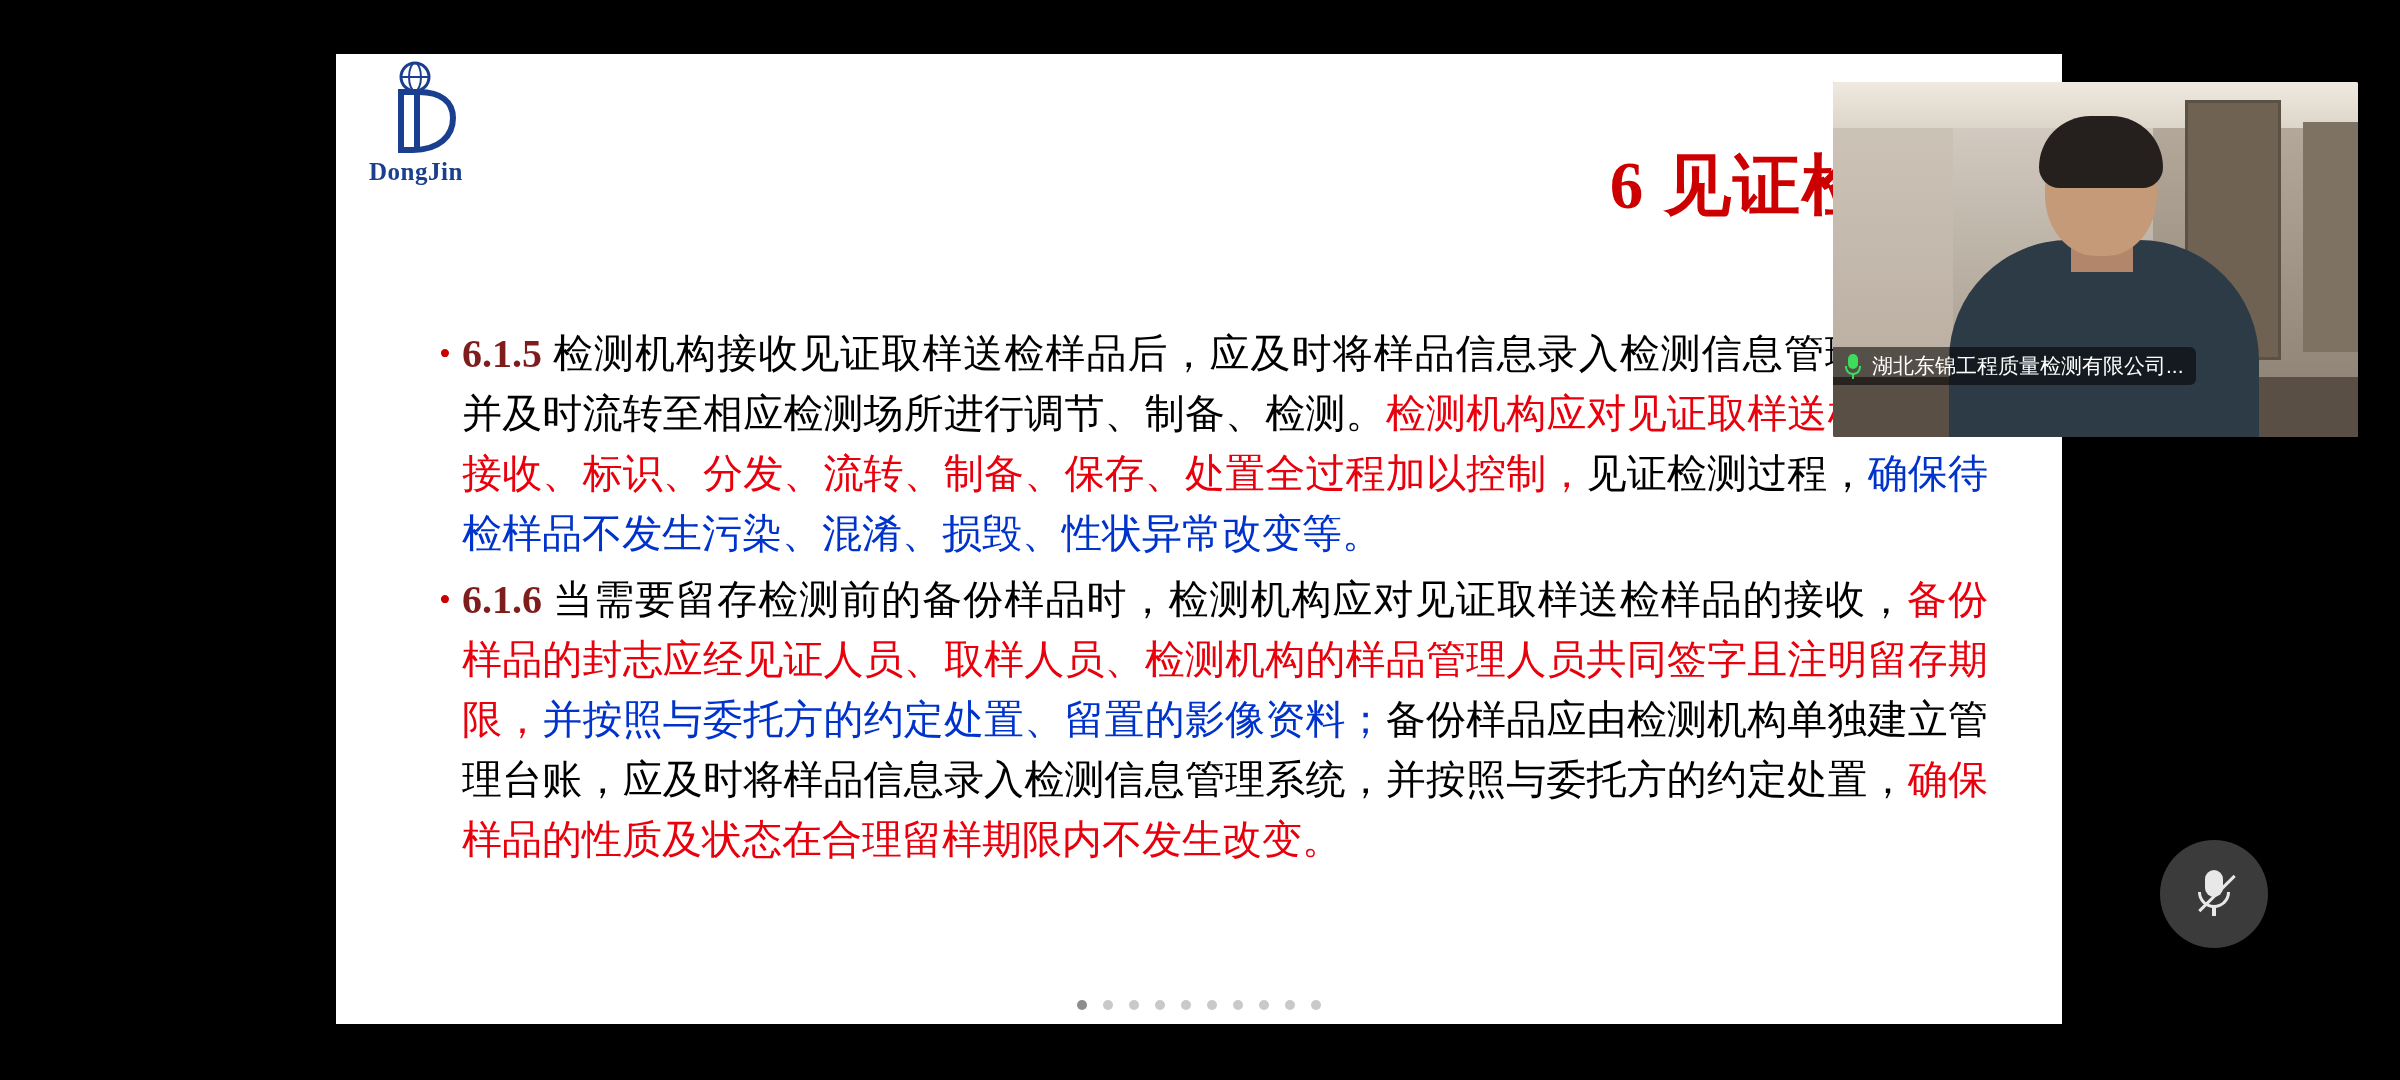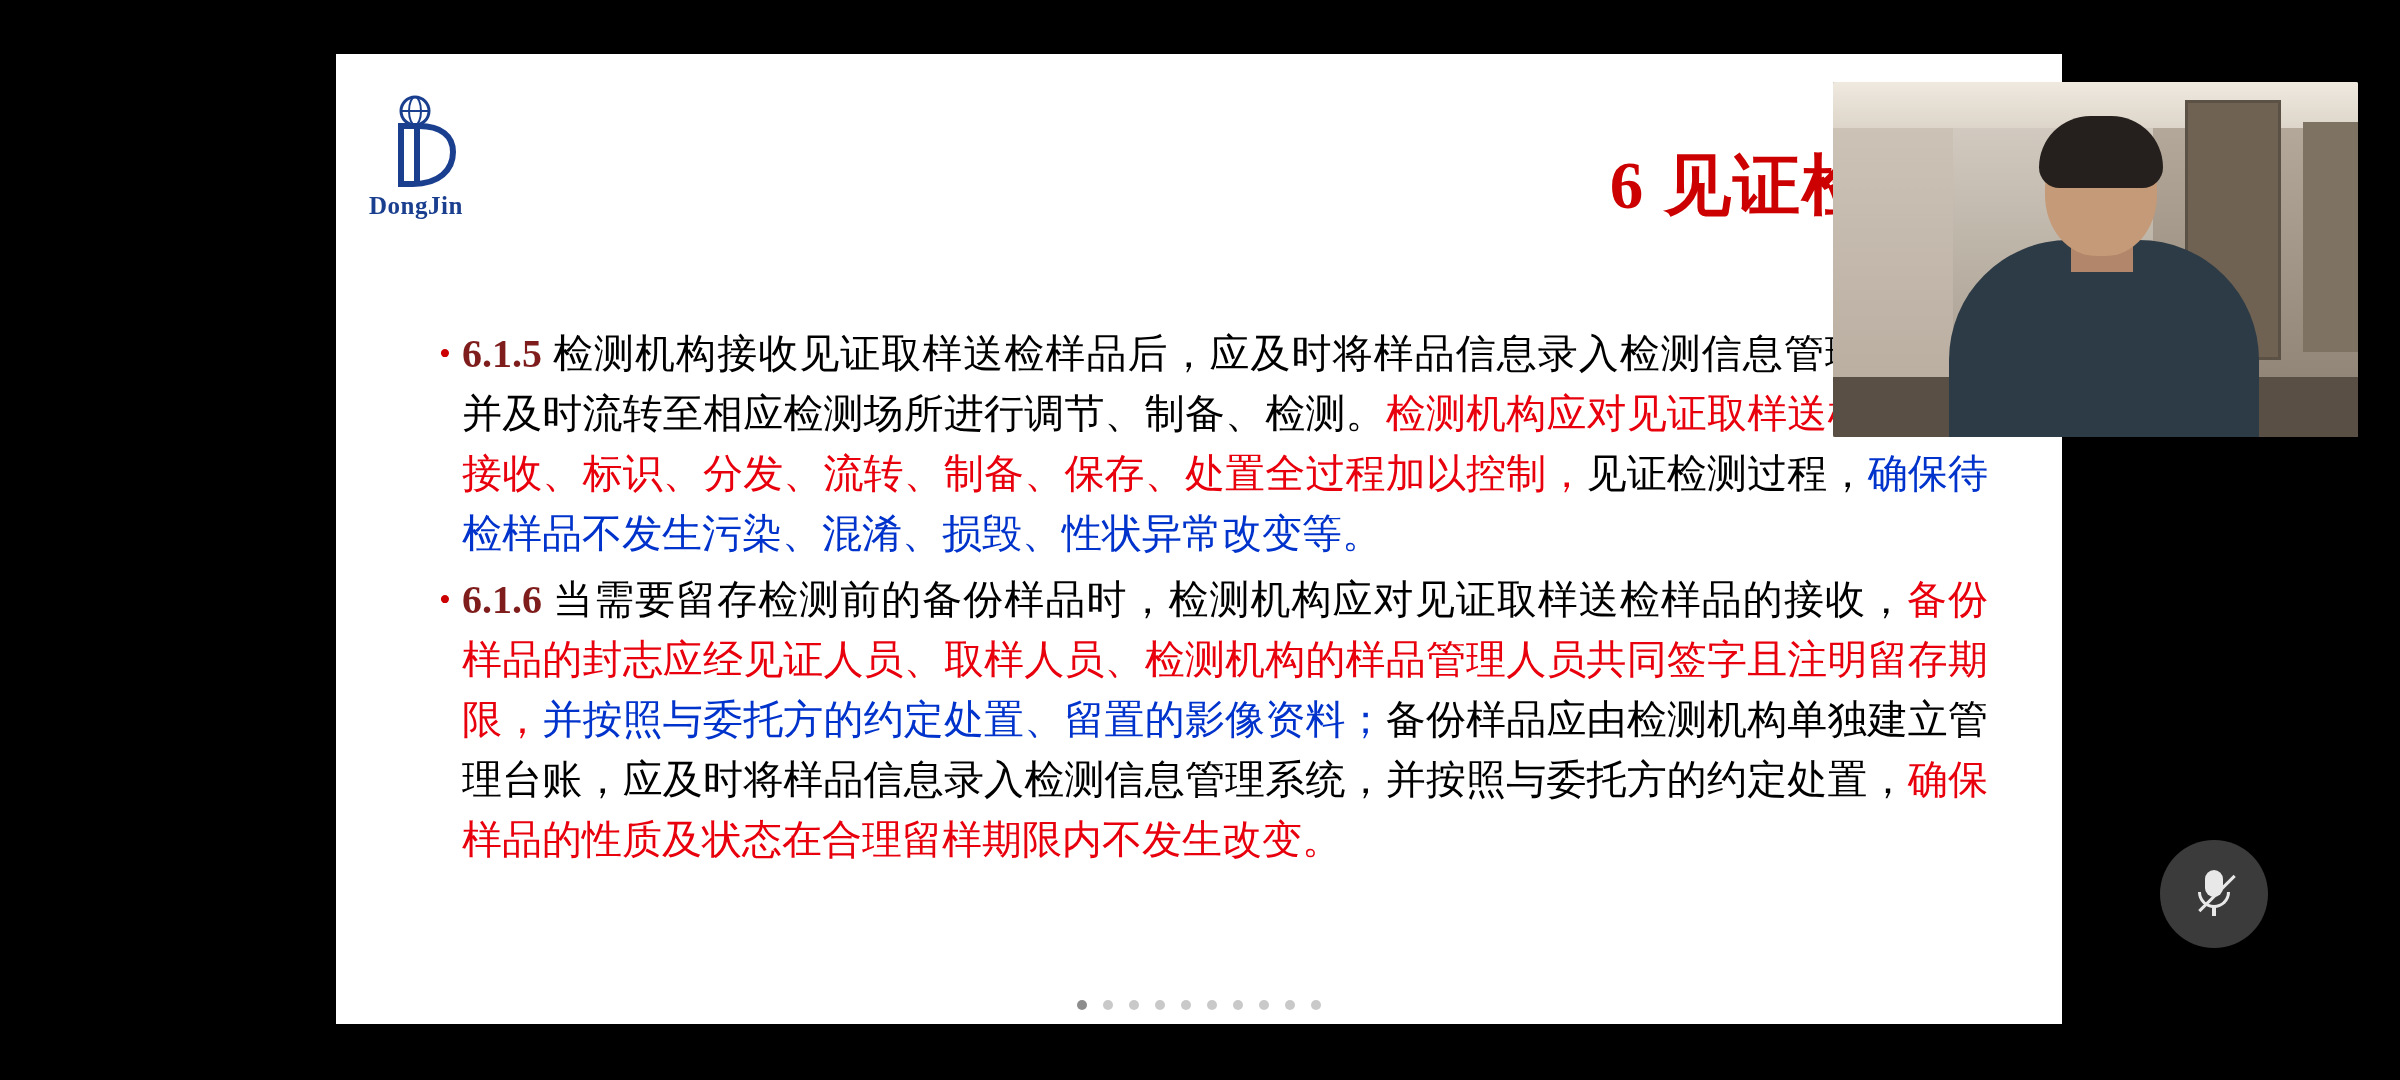--- a/index.html
+++ b/index.html
@@ -24,21 +24,21 @@
     top: 54px;
     width: 1726px;
     height: 970px;
     background: #ffffff;
   }
 
   
   #logo {
     position: absolute;
     left: 25px;
-    top: 40px;
+    top: 6px;
     width: 160px;
     height: 140px;
   }
   #logo .mark {
     position: relative;
     width: 150px;
     height: 95px;
   }
   #logo .brand {
     position: absolute;
@@ -306,20 +306,28 @@
     <div class="v-wall-right"></div>
     <div class="v-ceiling"></div>
     <div class="v-door"></div>
     <div class="v-door2"></div>
     <div class="v-floor"></div>
     <div class="v-person-body"></div>
     <div class="v-person-neck"></div>
     <div class="v-person-head"></div>
     <div class="v-person-hair"></div>
 
+    <div class="v-label">
+      <span class="mic-on">
+        <span class="cap"></span>
+          <span class="arc"></span>
+          <span class="stem"></span>
+      </span>
+      <span class="name">湖北东锦工程质量检测有限公司...</span>
+    </div>
   </div>
 
   <div id="mute-button">
     <span class="mic-off">
       <span class="cap"></span>
         <span class="arc"></span>
         <span class="stem"></span>
         <span class="slash"></span>
     </span>
   </div>

